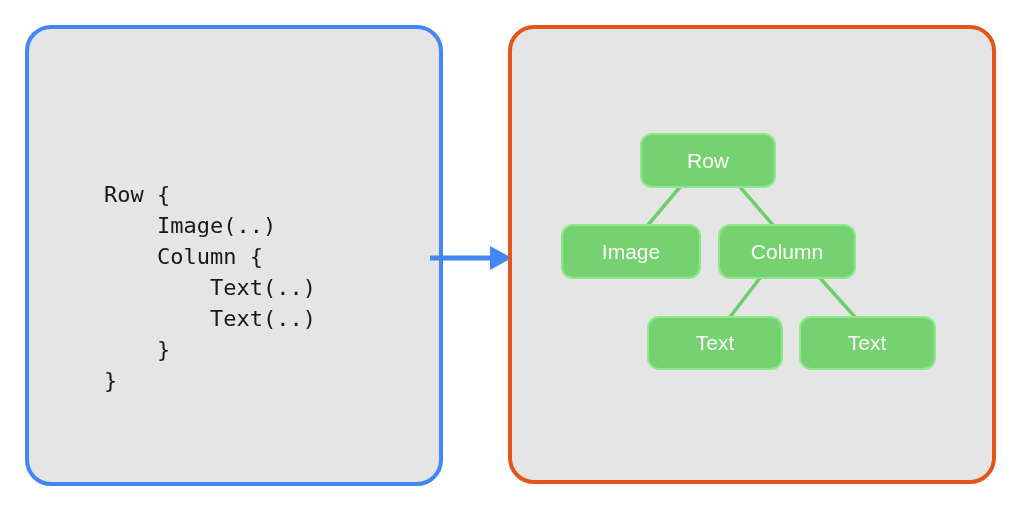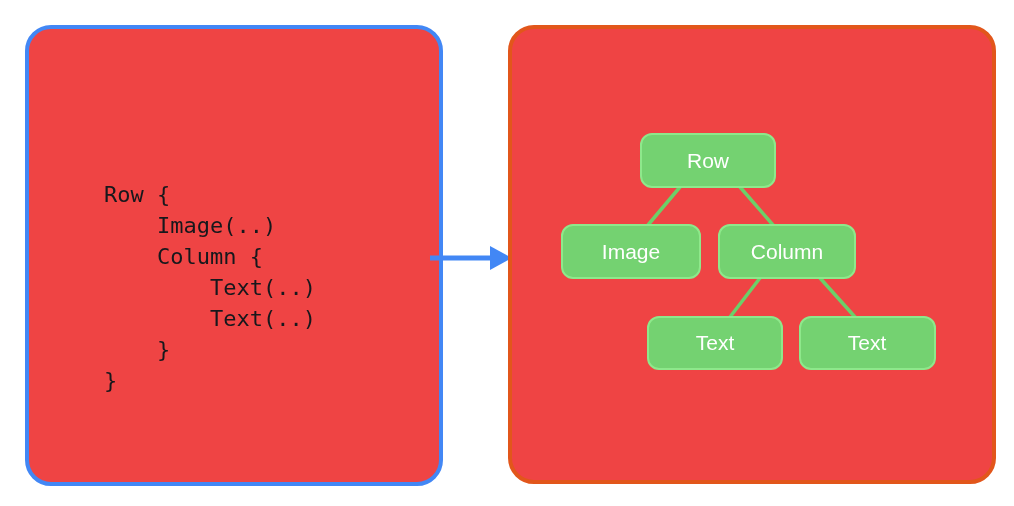--- a/index.html
+++ b/index.html
@@ -17,21 +17,21 @@
   .stage {
     position: absolute;
     left: 0; top: 0;
     width: 1014px;
     height: 506px;
   }
 
   
   .panel {
     position: absolute;
-    background: #ef4444;
+    background: #e5e5e5;
     box-sizing: border-box;
     border-style: solid;
     border-radius: 26px;
   }
   .panel-code {
     left: 25px;
     top: 25px;
     width: 418px;
     height: 461px;
     border-width: 4px;

